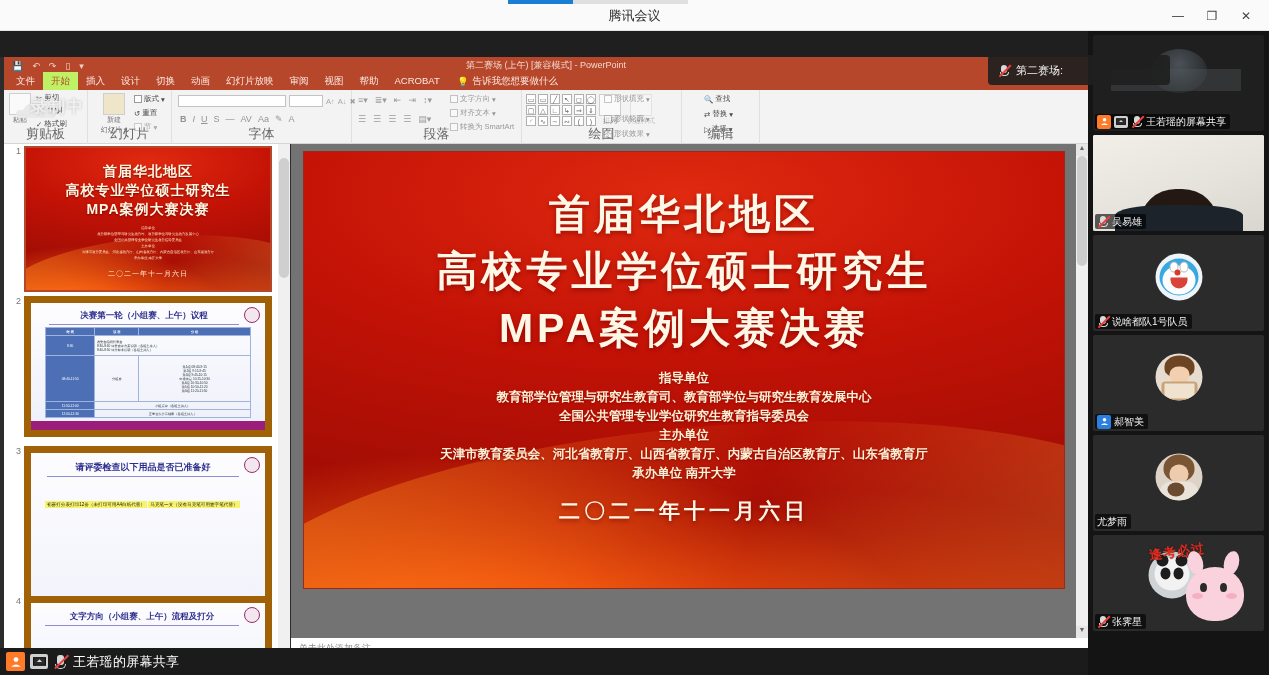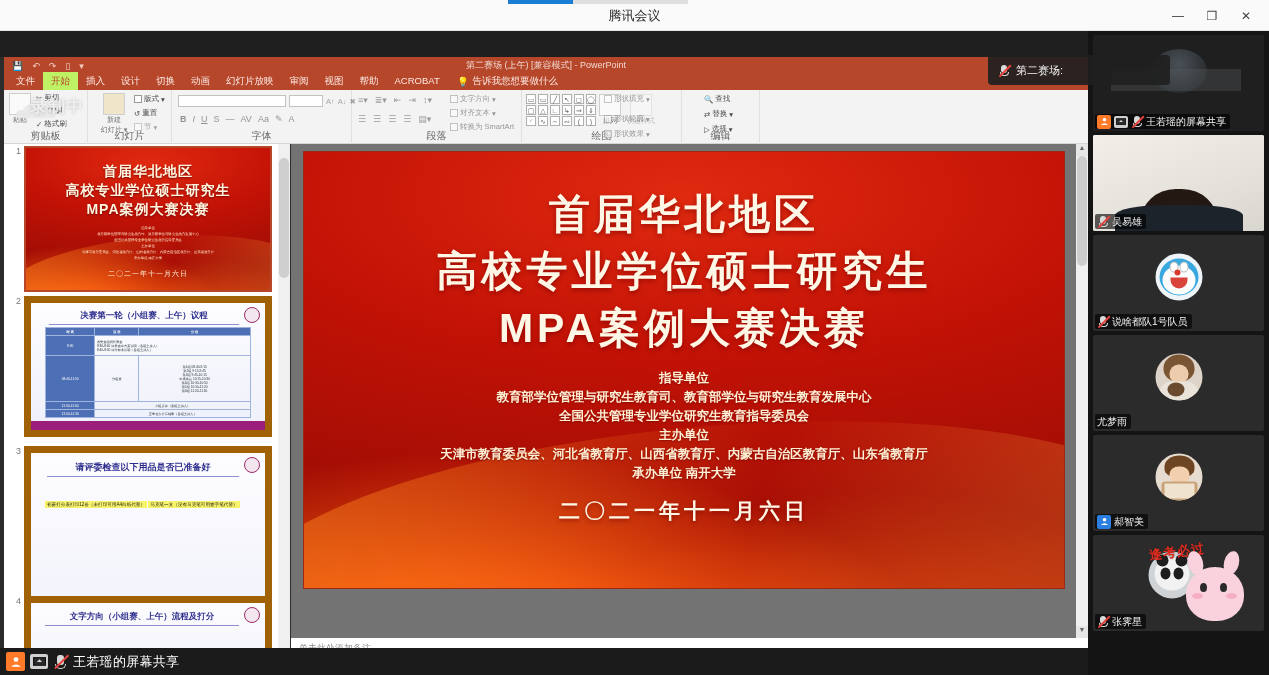--- a/index.html
+++ b/index.html
@@ -75,21 +75,21 @@
     position: absolute; left: 4px; top: 59px; width: 1084px; height: 54px;
     background: #f3f3f3; border-bottom: 1px solid #d6d6d6;
   }
   .rgroup {
     position: absolute; top: 0; height: 54px;
     border-right: 1px solid #e0e0e0;
     font-size: 7.5px; color: #555;
   }
   .rgroup-label {
     position: absolute; bottom: 1px; width: 100%; text-align: center;
-    font-size: 10px; color: #666;
+    font-size: 13px; color: #666;
   }
   .ritem {
     display: flex; align-items: center; gap: 2px;
     font-size: 7.5px; color: #4a4a4a; white-space: nowrap;
   }
   .sq { width: 8px; height: 8px; border: 1px solid #9a9a9a; background: #fff; display:inline-block; }
   .shape-grid { display: grid; grid-template-columns: repeat(8, 11px); gap: 1px; }
   .shape-cell { width: 10px; height: 10px; border: 1px solid #b0b0b0; background:#fff; font-size:7px; line-height:9px; text-align:center; color:#666;}
   .fontbox { width: 108px; height: 12px; background: #fff; border: 1px solid #c3c3c3; }
   .fontsize { width: 34px; height: 12px; background: #fff; border: 1px solid #c3c3c3; }
@@ -649,46 +649,46 @@
         <span class="mic-off">
             <span class="body"></span>
             <span class="base"></span>
             <span class="slash"></span>
           </span>
         <span>说啥都队1号队员</span>
       </div>
     </div>
 
     <div class="vid-tile">
-      <div class="avatar-circ" style="background:#ddd3c8;">
-        <div style="position:absolute;left:8px;top:1px;width:31px;height:27px;border-radius:50% 50% 45% 45%;background:#7a5533;"></div>
-        <div style="position:absolute;left:14px;top:11px;width:19px;height:19px;border-radius:48%;background:#edccae;"></div>
-        <div style="position:absolute;left:4px;top:28px;width:39px;height:19px;background:#e9e3da;border-radius:12px 12px 0 0;"></div>
-        <div style="position:absolute;left:12px;top:29px;width:17px;height:14px;border-radius:50%;background:#6b4b30;"></div>
-      </div>
-      <div class="vid-name">
-        <span>尤梦雨</span>
-      </div>
-    </div>
-
-    <div class="vid-tile">
       <div class="avatar-circ" style="background:#e6dcd0;">
         <div style="position:absolute;left:9px;top:2px;width:30px;height:22px;border-radius:50% 50% 40% 40%;background:#6e4523;"></div>
         <div style="position:absolute;left:14px;top:13px;width:20px;height:17px;border-radius:45%;background:#f2cfae;"></div>
         <div style="position:absolute;left:6px;top:28px;width:36px;height:19px;background:#c9a277;border-radius:4px;"></div>
         <div style="position:absolute;left:9px;top:30px;width:30px;height:15px;background:#efe3cf;"></div>
       </div>
       <div class="vid-name">
         <span class="badge-host blue">
           <svg width="9" height="9" viewBox="0 0 10 10">
               <circle cx="5" cy="3" r="2" fill="#fff"></circle>
               <path d="M1 9 Q5 5 9 9 Z" fill="#fff"></path>
             </svg>
         </span>
         <span>郝智美</span>
+      </div>
+    </div>
+
+    <div class="vid-tile">
+      <div class="avatar-circ" style="background:#ddd3c8;">
+        <div style="position:absolute;left:8px;top:1px;width:31px;height:27px;border-radius:50% 50% 45% 45%;background:#7a5533;"></div>
+        <div style="position:absolute;left:14px;top:11px;width:19px;height:19px;border-radius:48%;background:#edccae;"></div>
+        <div style="position:absolute;left:4px;top:28px;width:39px;height:19px;background:#e9e3da;border-radius:12px 12px 0 0;"></div>
+        <div style="position:absolute;left:12px;top:29px;width:17px;height:14px;border-radius:50%;background:#6b4b30;"></div>
+      </div>
+      <div class="vid-name">
+        <span>尤梦雨</span>
       </div>
     </div>
 
     <div class="vid-tile">
       <div class="avatar-circ" style="background:#cfd3d6;left:46%;top:42%;">
         <div style="position:absolute;left:6px;top:6px;width:35px;height:33px;border-radius:50%;background:#f2f2f2;"></div>
         <div style="position:absolute;left:8px;top:3px;width:12px;height:12px;border-radius:50%;background:#1d1d1d;"></div>
         <div style="position:absolute;left:27px;top:3px;width:12px;height:12px;border-radius:50%;background:#1d1d1d;"></div>
         <div style="position:absolute;left:12px;top:16px;width:10px;height:12px;border-radius:50%;background:#1d1d1d;"></div>
         <div style="position:absolute;left:25px;top:16px;width:10px;height:12px;border-radius:50%;background:#1d1d1d;"></div>

